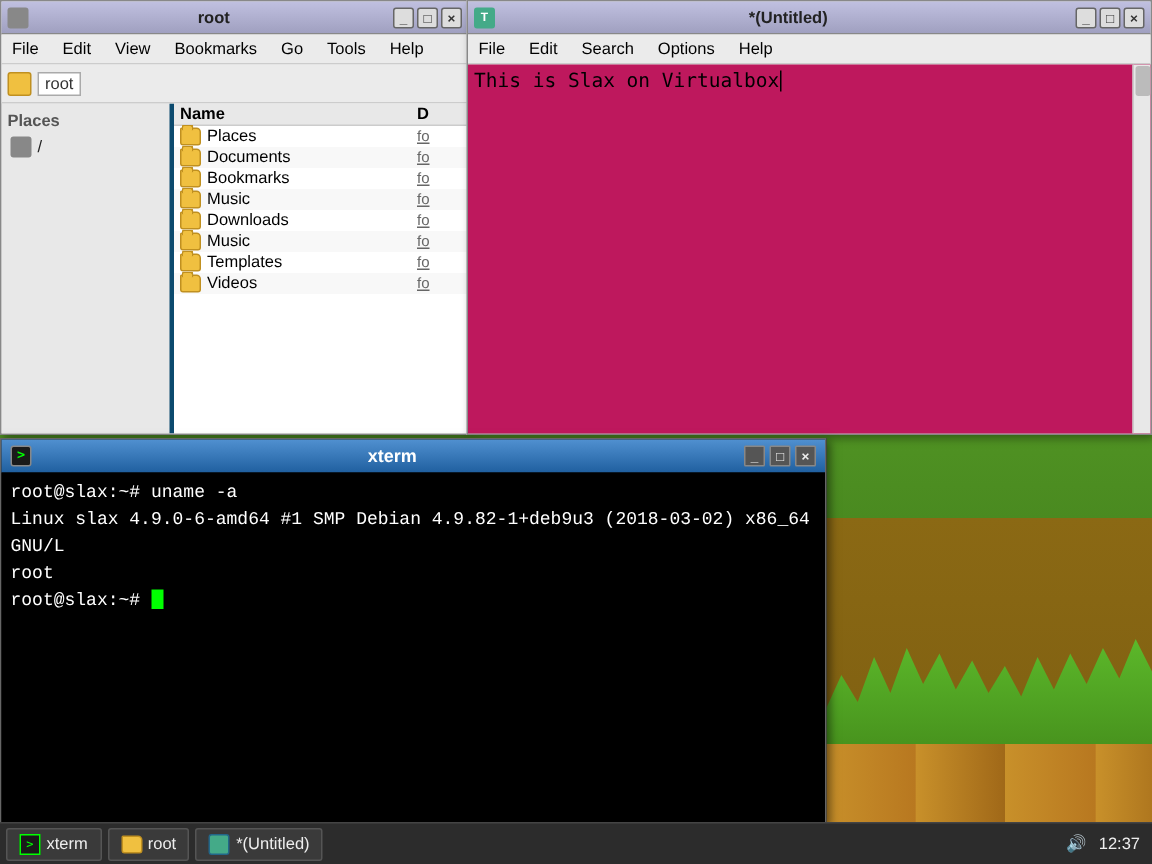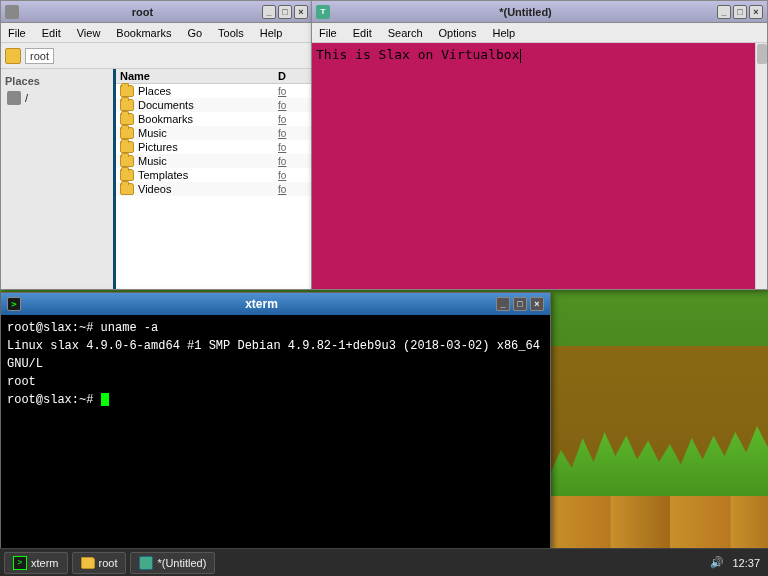--- a/index.html
+++ b/index.html
@@ -506,21 +506,21 @@
         <span class="fm-row-name">Bookmarks</span>
         <span class="fm-row-date">fo</span>
       </div>
       <div class="fm-row">
         <div class="folder-icon-sm"></div>
         <span class="fm-row-name">Music</span>
         <span class="fm-row-date">fo</span>
       </div>
       <div class="fm-row">
         <div class="folder-icon-sm"></div>
-        <span class="fm-row-name">Pictures</span>
+        <span class="fm-row-name">Downloads</span>
         <span class="fm-row-date">fo</span>
       </div>
       <div class="fm-row">
         <div class="folder-icon-sm"></div>
         <span class="fm-row-name">Music</span>
         <span class="fm-row-date">fo</span>
       </div>
       <div class="fm-row">
         <div class="folder-icon-sm"></div>
         <span class="fm-row-name">Templates</span>

